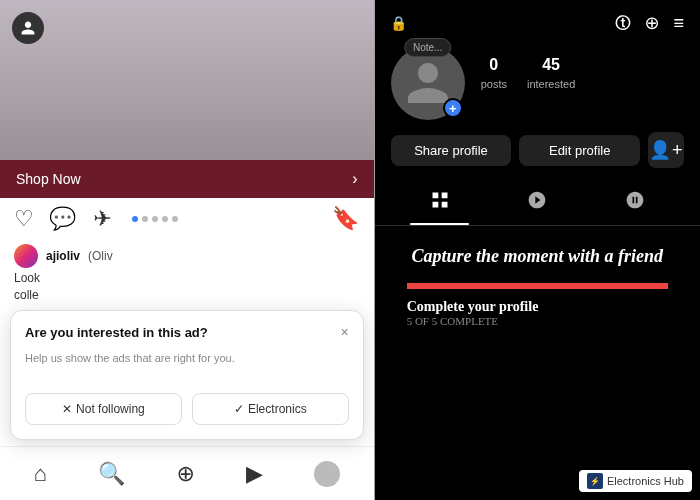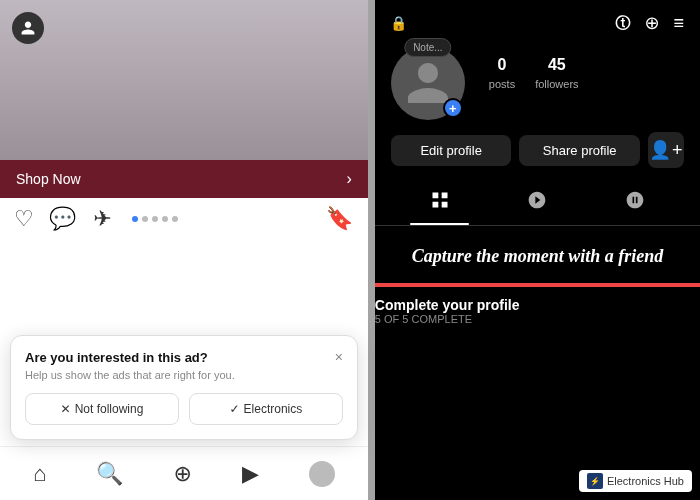--- a/index.html
+++ b/index.html
@@ -12,21 +12,21 @@
     }
 
     
     .left-panel {
       width: 403px;
       height: 500px;
       background: #fff;
       position: relative;
       display: flex;
       flex-direction: column;
-      border-right: 7px solid #a3a3a3;
+      border-right: 1px solid #a3a3a3;
     }
 
     .post-image {
       width: 100%;
       height: 160px;
       background: linear-gradient(180deg, #c0b8c0 0%, #9a9098 100%);
       position: relative;
     }
 
     .story-icon {
@@ -136,40 +136,40 @@
       border-radius: 12px;
       padding: 14px;
       box-shadow: 0 4px 20px rgba(0,0,0,0.15);
       z-index: 10;
     }
 
     .ad-dialog-header {
       display: flex;
       justify-content: space-between;
       align-items: flex-start;
-      margin-bottom: 4px;
+      margin-bottom: 12px;
     }
 
     .ad-dialog-title {
       font-size: 13px;
       font-weight: 600;
       color: #111;
     }
 
     .ad-dialog-close {
       font-size: 14px;
       color: #888;
       cursor: pointer;
       line-height: 1;
     }
 
     .ad-dialog-sub {
       font-size: 11px;
       color: #888;
-      margin-bottom: 12px;
+      margin-bottom: 29px;
     }
 
     .ad-dialog-buttons {
       display: flex;
       gap: 10px;
     }
 
     .ad-btn {
       flex: 1;
       padding: 8px 0;
@@ -240,21 +240,21 @@
 
     .right-top-bar .lock-icon { font-size: 14px; color: #aaa; }
     .right-top-bar .top-icons { display: flex; gap: 14px; align-items: center; }
     .right-top-bar .top-icon { font-size: 18px; color: #fff; cursor: pointer; }
 
     
     .profile-section {
       display: flex;
       align-items: flex-start;
       padding: 8px 16px 12px;
-      gap: 24px;
+      gap: 16px;
     }
 
     .profile-avatar-wrap {
       position: relative;
     }
 
     .profile-avatar {
       width: 74px;
       height: 74px;
       border-radius: 50%;
@@ -384,21 +384,21 @@
       left: 20%;
       right: 20%;
       height: 2px;
       background: #fff;
       border-radius: 2px;
     }
 
     
     .profile-content {
       flex: 1;
-      padding: 20px 0 10px;
+      padding: 20px 32px 10px;
       display: flex;
       flex-direction: column;
       align-items: center;
       gap: 16px;
     }
 
     .capture-text {
       font-size: 18px;
       font-weight: 600;
       color: #fff;
@@ -409,21 +409,22 @@
 
     .create-post-link {
       font-size: 13px;
       color: #4a9eff;
       cursor: pointer;
     }
 
     .complete-profile-section {
       width: 100%;
       padding-top: 10px;
-      border-top: 4px solid #ef4444;
+      border-top: 6px solid #ef4444;
+      font-family: Liberation Serif, serif;
     }
 
     .complete-title {
       font-size: 14px;
       font-weight: 600;
       color: #fff;
     }
 
     .complete-sub {
       font-size: 11px;
@@ -482,20 +483,31 @@
     <div class="dots">
       <div class="dot active"></div>
       <div class="dot"></div>
       <div class="dot"></div>
       <div class="dot"></div>
       <div class="dot"></div>
     </div>
     <span class="bookmark-icon">🔖</span>
   </div>
 
+  <div class="post-caption">
+    <div class="post-user">
+      <div class="post-user-avatar"></div>
+      <span class="post-user-name">ajioliv</span>
+      <span class="post-user-name" style="color:#555; font-weight:400">(Oliv</span>
+    </div>
+    <div class="post-text">
+      <span>Look</span><br>
+      <span>colle</span>
+    </div>
+  </div>
 
   <div class="ad-dialog">
     <div class="ad-dialog-header">
       <span class="ad-dialog-title">Are you interested in this ad?</span>
       <span class="ad-dialog-close">×</span>
     </div>
     <div class="ad-dialog-sub">Help us show the ads that are right for you.</div>
     <div class="ad-dialog-buttons">
       <button class="ad-btn not-interested">
         <span>✕</span>
@@ -538,28 +550,28 @@
       <div class="avatar-add-btn">+</div>
     </div>
 
     <div class="profile-stats">
       <div class="stat-item">
         <span class="stat-num">0</span>
         <span class="stat-label">posts</span>
       </div>
       <div class="stat-item">
         <span class="stat-num">45</span>
-        <span class="stat-label">followers</span>
+        <span class="stat-label">interested</span>
       </div>
     </div>
   </div>
 
   <div class="profile-buttons">
+    <button class="profile-btn">Share profile</button>
     <button class="profile-btn">Edit profile</button>
-    <button class="profile-btn">Share profile</button>
     <button class="add-friend-btn">
       <span>👤+</span>
     </button>
   </div>
 
   <div class="tab-bar">
     <div class="tab-item active">
       <svg width="20" height="20" viewBox="0 0 24 24" fill="currentColor">
         <path d="M3 3h7v7H3zm11 0h7v7h-7zM3 14h7v7H3zm11 0h7v7h-7z"></path>
       </svg>

